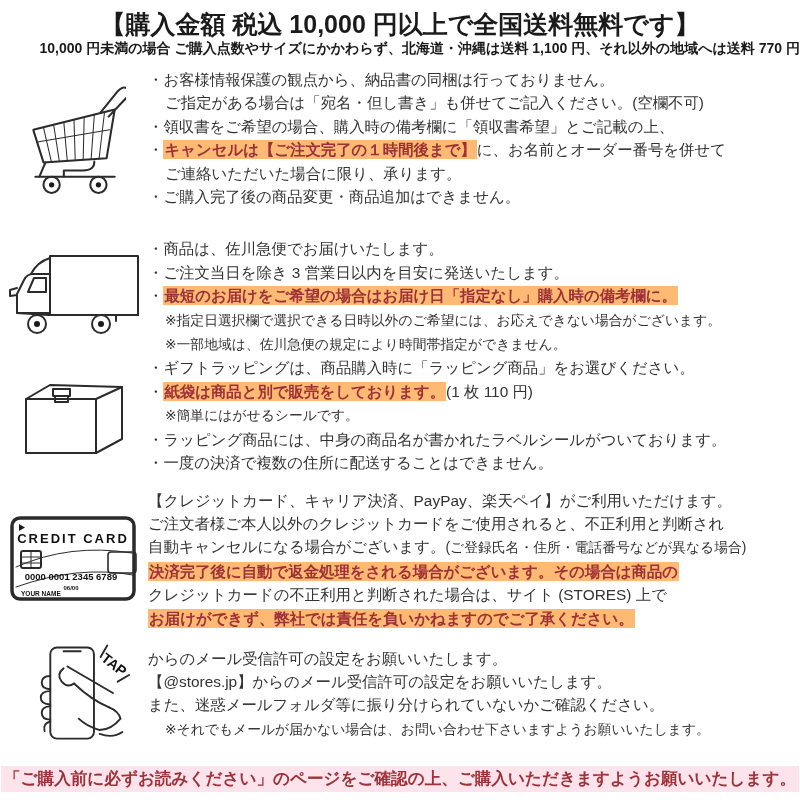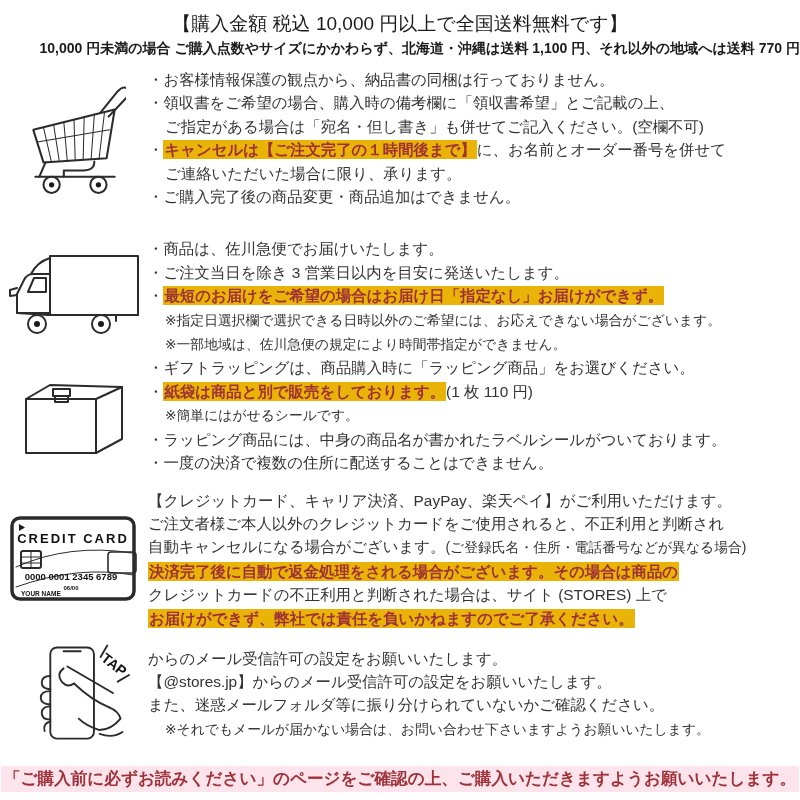--- a/index.html
+++ b/index.html
@@ -4,35 +4,35 @@
 <style>
   html,body{margin:0;padding:0;}
   body{
     width:800px;height:800px;overflow:hidden;background:#ffffff;
     font-family:"Liberation Sans","DejaVu Sans",sans-serif;
     color:#333333;
     -webkit-font-smoothing:antialiased;
   }
   .page{width:800px;height:800px;position:relative;}
   .header{padding-top:11px;text-align:center;color:#1a1a1a;}
-  .header-title{font-size:19px;font-weight:normal;line-height:26px;white-space:nowrap;}
+  .header-title{font-size:25px;font-weight:bold;line-height:26px;white-space:nowrap;}
   .header-subtitle{font-size:14px;font-weight:bold;line-height:22px;white-space:nowrap;text-align:right;}
   .sections{margin-top:9px;}
   .section{display:flex;align-items:center;}
   .sec-1{margin-bottom:29px;}
   .sec-2{}
   .sec-3{margin-bottom:14px;}
   .sec-4{margin-bottom:8px;}
   .sec-5{margin-bottom:0;}
   .icon-col{width:148px;flex:none;display:flex;justify-content:center;}
   .text-col{flex:1;min-width:0;}
   .line{line-height:23.4px;white-space:nowrap;font-size:15.4px;}
   .line.indent{padding-left:17px;}
   .seg-normal{color:#333333;}
-  .seg-em{color:#9e3137;font-weight:bold;background:#eab308;padding:1px 1px;}
+  .seg-em{color:#9e3137;font-weight:bold;background:#fdba74;padding:1px 1px;}
   .seg-note{color:#333333;font-size:13.8px;}
   .footer{margin-top:16px;text-align:center;white-space:nowrap;}
   .footer-text{
     display:inline-block;color:#9e3137;font-weight:bold;font-size:16.6px;
     background:#fce3ec;padding:2px 3px;line-height:22px;
   }
   svg{display:block;}
   .lineart{stroke:#2b2b2b;fill:none;stroke-width:2;stroke-linecap:round;stroke-linejoin:round;}
   .lineart-thin{stroke:#2b2b2b;fill:none;stroke-width:1;stroke-linecap:round;}
   .filldark{fill:#1a1a1a;stroke:none;}
@@ -60,22 +60,22 @@
           <path class="lineart" d="M22 80 L16 94 M70 79 C70 88 62 88 56 88 L40 88 L40 94"></path>
           <path class="lineart" d="M12 94 H90"></path>
           <circle class="lineart" cx="28" cy="102" r="8"></circle>
           <circle class="filldark" cx="28" cy="102" r="2.6"></circle>
           <circle class="lineart" cx="74" cy="102" r="8"></circle>
           <circle class="filldark" cx="74" cy="102" r="2.6"></circle>
         </svg>
       </div>
       <div class="text-col">
           <div class="line"><span class="seg-normal">・お客様情報保護の観点から、納品書の同梱は行っておりません。</span></div>
+          <div class="line indent"><span class="seg-normal">ご指定がある場合は「宛名・但し書き」も併せてご記入ください。(空欄不可)</span></div>
           <div class="line"><span class="seg-normal">・領収書をご希望の場合、購入時の備考欄に「領収書希望」とご記載の上、</span></div>
-          <div class="line indent"><span class="seg-normal">ご指定がある場合は「宛名・但し書き」も併せてご記入ください。(空欄不可)</span></div>
           <div class="line"><span class="seg-normal">・</span><span class="seg-em">キャンセルは【ご注文完了の１時間後まで】</span><span class="seg-normal">に、お名前とオーダー番号を併せて</span></div>
           <div class="line indent"><span class="seg-normal">ご連絡いただいた場合に限り、承ります。</span></div>
           <div class="line"><span class="seg-normal">・ご購入完了後の商品変更・商品追加はできません。</span></div>
         </div>
     </div>
 
     <div class="section sec-2">
       <div class="icon-col">
         <svg width="140" height="95" viewBox="0 0 140 95">
           <rect class="lineart" x="46" y="7" width="88" height="59"></rect>
@@ -87,21 +87,21 @@
           <path class="lineart" d="M46 66 H87 M106 66 H134 M112 66 v6"></path>
           <circle class="lineart" cx="33" cy="75" r="9"></circle>
           <circle class="filldark" cx="33" cy="75" r="3"></circle>
           <circle class="lineart" cx="97" cy="75" r="9"></circle>
           <circle class="filldark" cx="97" cy="75" r="3"></circle>
         </svg>
       </div>
       <div class="text-col">
           <div class="line"><span class="seg-normal">・商品は、佐川急便でお届けいたします。</span></div>
           <div class="line"><span class="seg-normal">・ご注文当日を除き 3 営業日以内を目安に発送いたします。</span></div>
-          <div class="line"><span class="seg-normal">・</span><span class="seg-em">最短のお届けをご希望の場合はお届け日「指定なし」お届けができず。</span></div>
+          <div class="line"><span class="seg-normal">・</span><span class="seg-em">最短のお届けをご希望の場合はお届け日「指定なし」購入時の備考欄に。</span></div>
           <div class="line indent"><span class="seg-note">※指定日選択欄で選択できる日時以外のご希望には、お応えできない場合がございます。</span></div>
           <div class="line indent"><span class="seg-note">※一部地域は、佐川急便の規定により時間帯指定ができません。</span></div>
         </div>
     </div>
 
     <div class="section sec-3">
       <div class="icon-col">
         <svg width="112" height="92" viewBox="0 0 112 92">
           <path class="lineart" d="M8 30 L78 30 L78 84 L8 84 Z"></path>
           <path class="lineart" d="M78 30 L104 18 L104 70 L78 84"></path>

